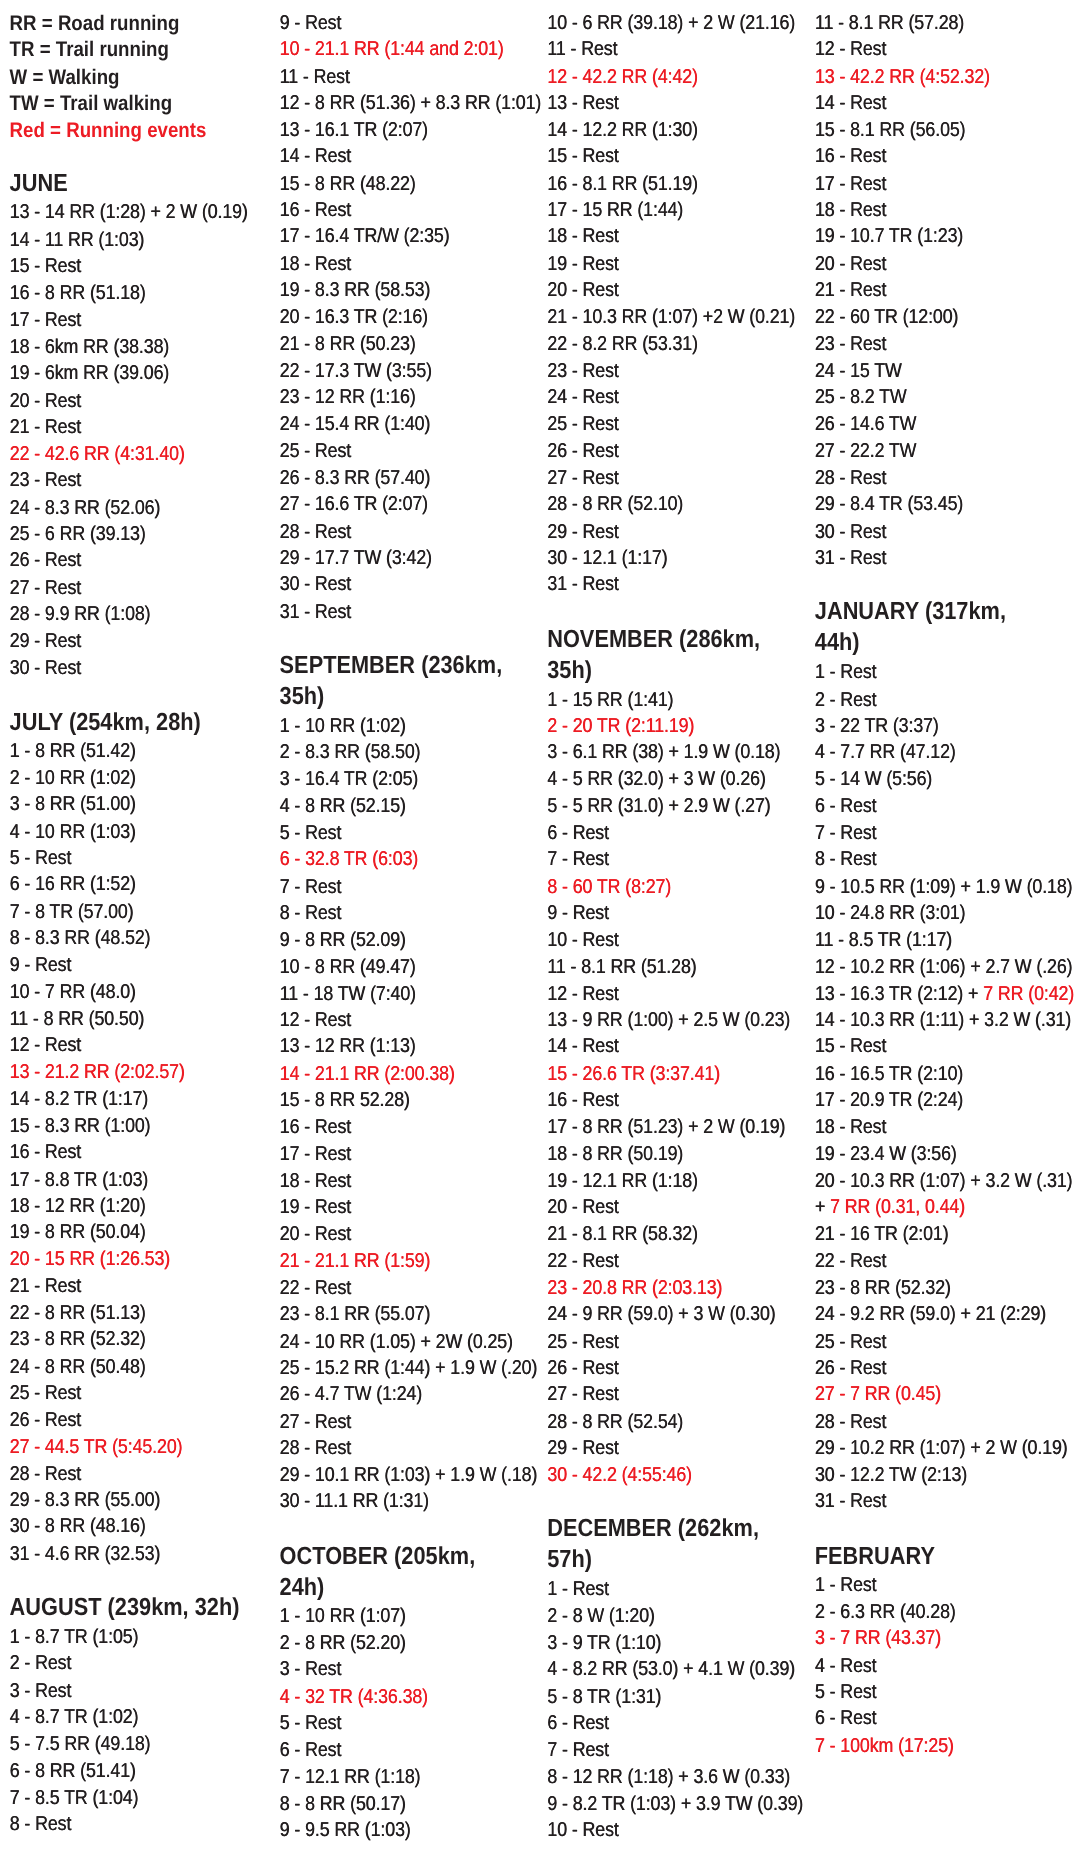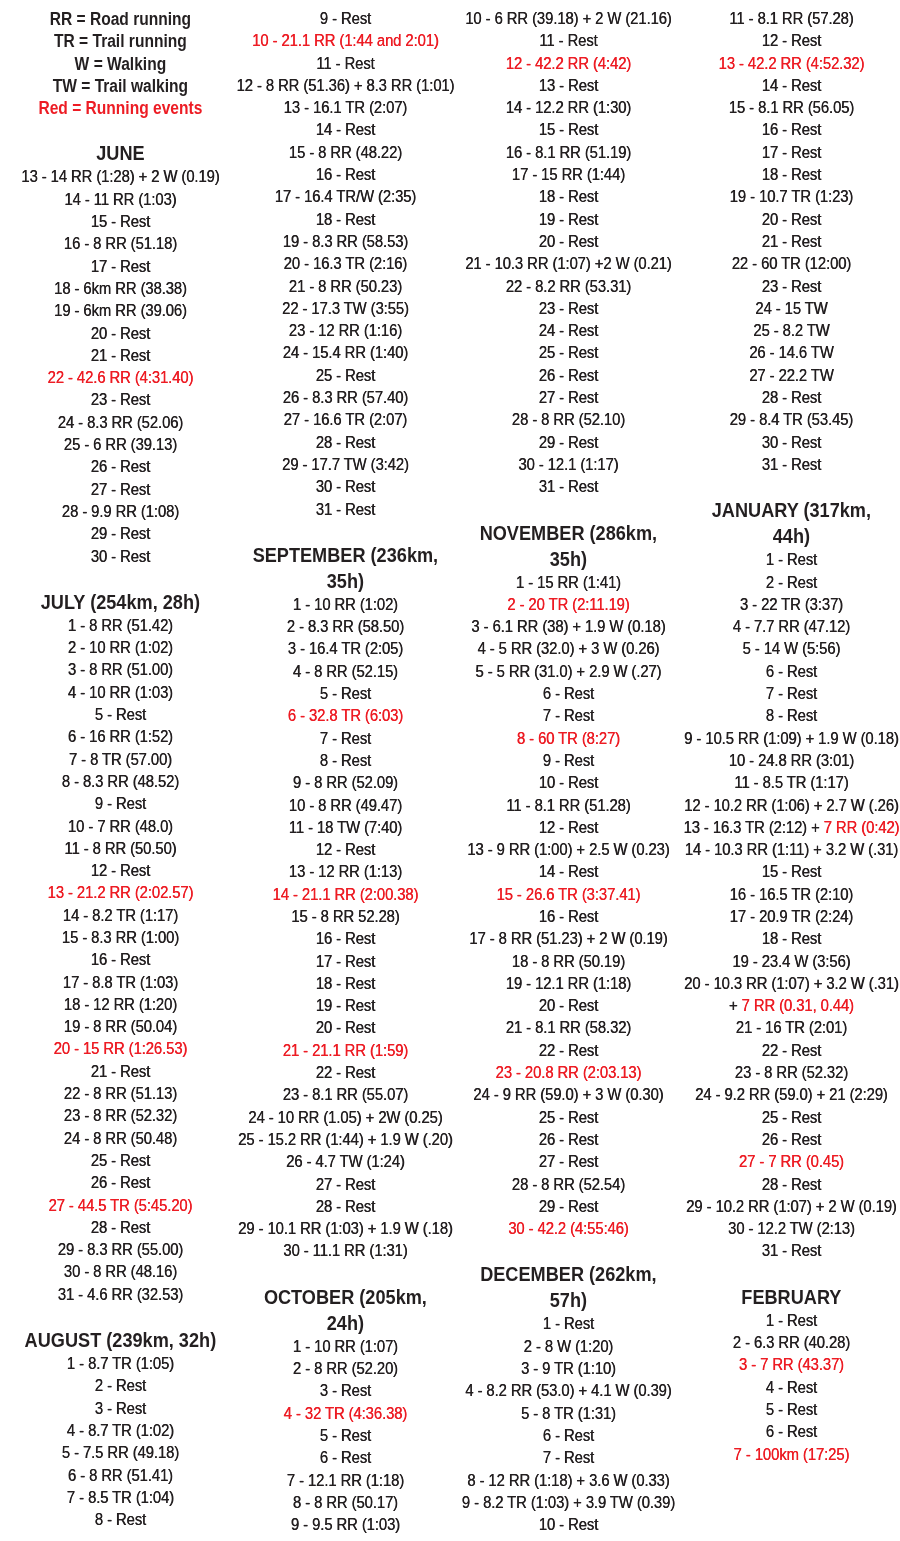--- a/index.html
+++ b/index.html
@@ -3,21 +3,21 @@
 <meta charset="utf-8">
 <style>
   html,body{margin:0;padding:0;}
   body{
     width:900px;height:1541px;
     background:#ffffff;
     font-family:"Liberation Sans",sans-serif;
     position:relative;
     overflow:hidden;
   }
-  .page{position:absolute;inset:0;text-align:center;}
+  .page{position:absolute;inset:0;}
   .col{
     position:absolute;top:8px;width:254px;
     transform:scaleX(0.885);
     transform-origin:0 0;
   }
   .col-1{left:8px;}
   .col-2{left:233px;}
   .col-3{left:456px;}
   .col-4{left:679px;}
   .line{

